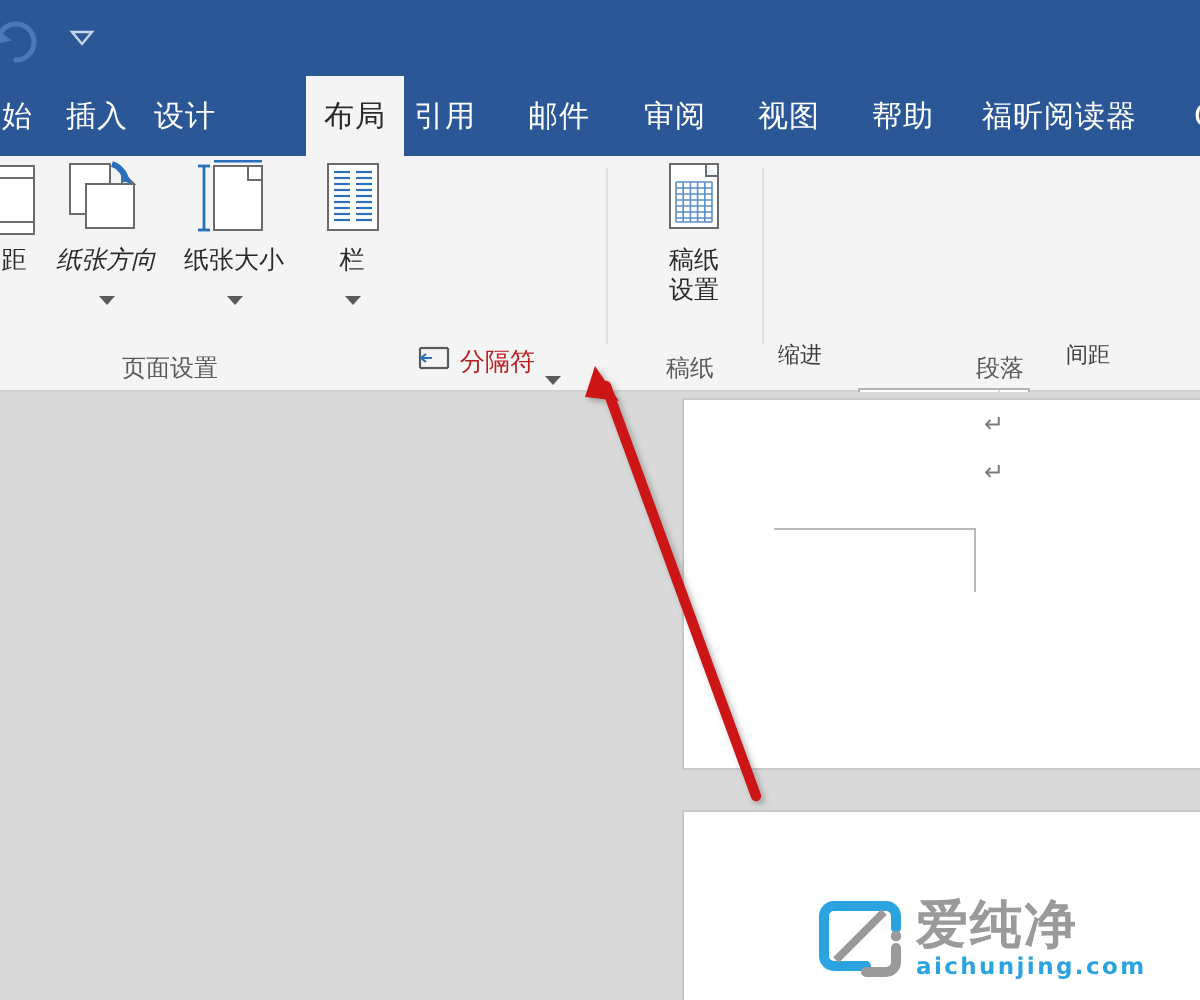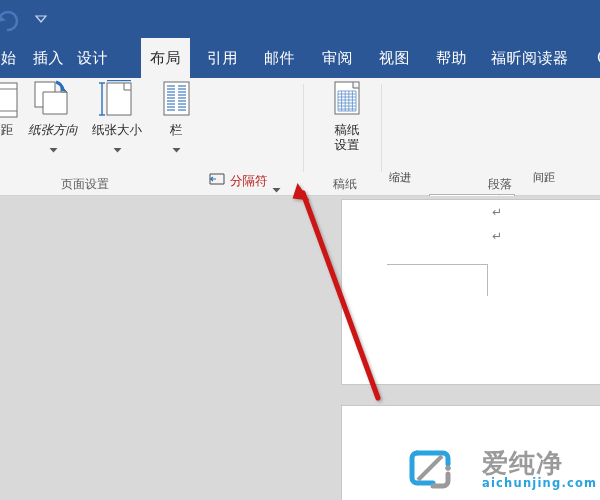--- a/index.html
+++ b/index.html
@@ -233,21 +233,21 @@
     border-top: 1px solid #b9b9b9;
     border-right: 1px solid #b9b9b9;
   }
 
   
   .logo {
     position: absolute;
     left: 409px; top: 447px;
     display: flex;
     align-items: center;
-    gap: 25px;
+    gap: 1px;
   }
   .logo-mark { width: 48px; height: 45px; }
   .logo-text { display: flex; flex-direction: column; }
   .logo-cn {
     font-size: 26px;
     font-weight: bold;
     color: #9a9a9a;
     line-height: 26px;
     letter-spacing: 1px;
     white-space: nowrap;
@@ -285,21 +285,21 @@
       <svg width="16" height="12" viewBox="0 0 16 12">
         <path d="M3 3 L13 3 L8 9 Z" fill="none" stroke="#c9d6ea" stroke-width="1.2"></path>
       </svg>
     </div>
   </div>
 
   <div class="tabstrip">
     <div class="tab" style="left:-8px">始</div>
     <div class="tab" style="left:24px">插入</div>
     <div class="tab" style="left:68px">设计</div>
-    <div class="tab active" style="left:141px">布局</div>
+    <div class="tab active" style="left:153px">布局</div>
     <div class="tab" style="left:198px">引用</div>
     <div class="tab" style="left:255px">邮件</div>
     <div class="tab" style="left:313px">审阅</div>
     <div class="tab" style="left:370px">视图</div>
     <div class="tab" style="left:427px">帮助</div>
     <div class="tab" style="left:482px">福昕阅读器</div>
     <div class="tab" style="left:588px">Q</div>
   </div>
 
   <div class="ribbon">

